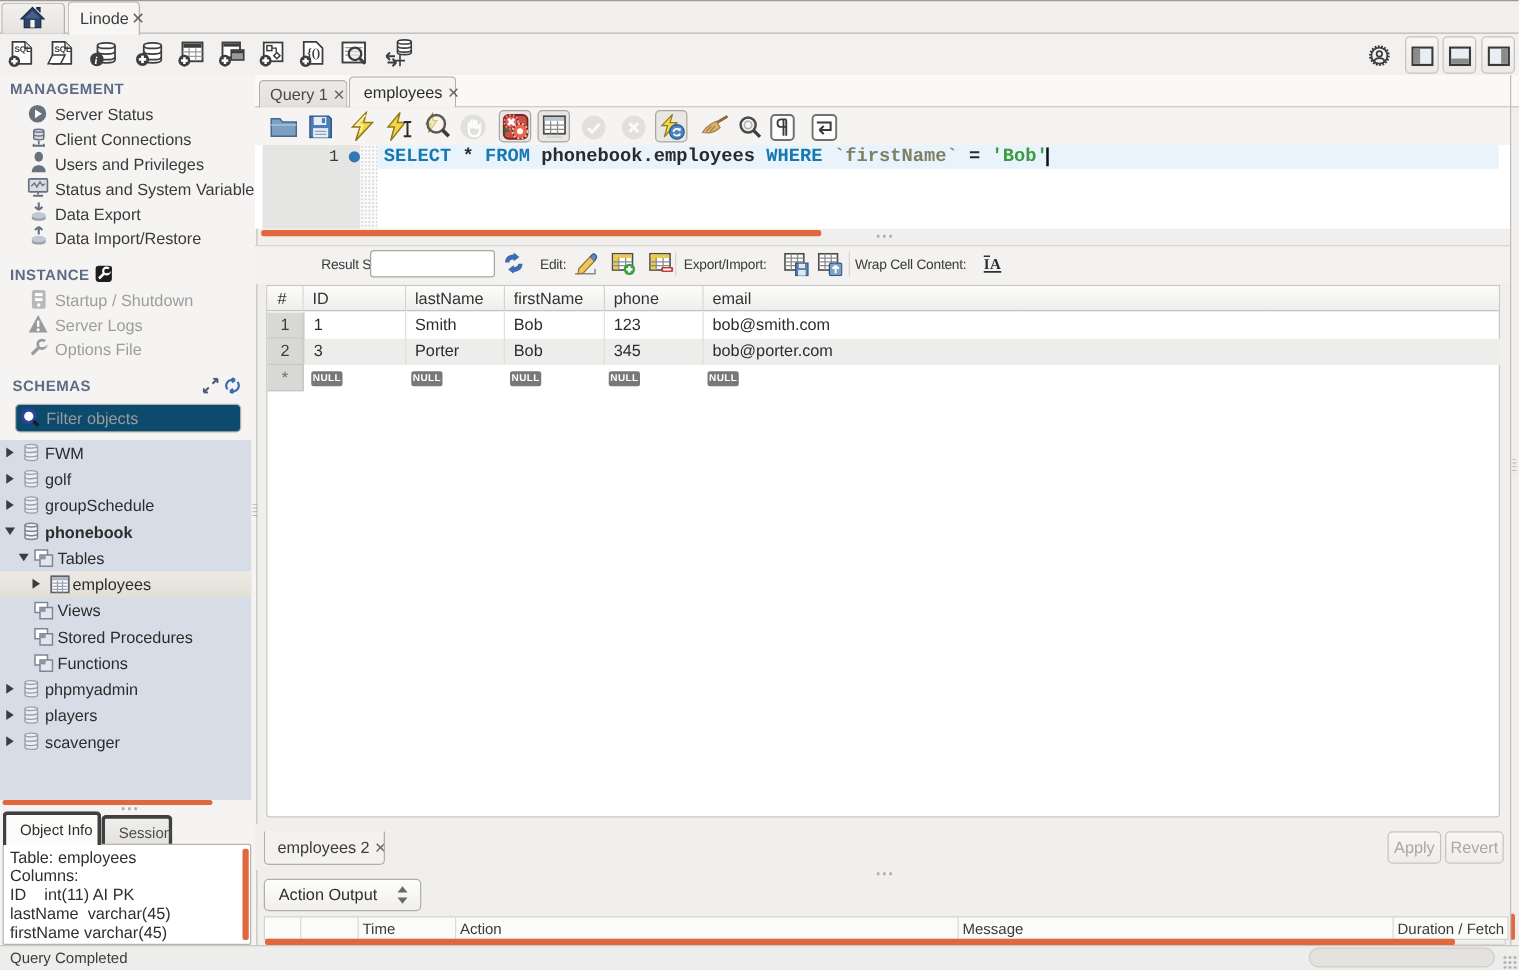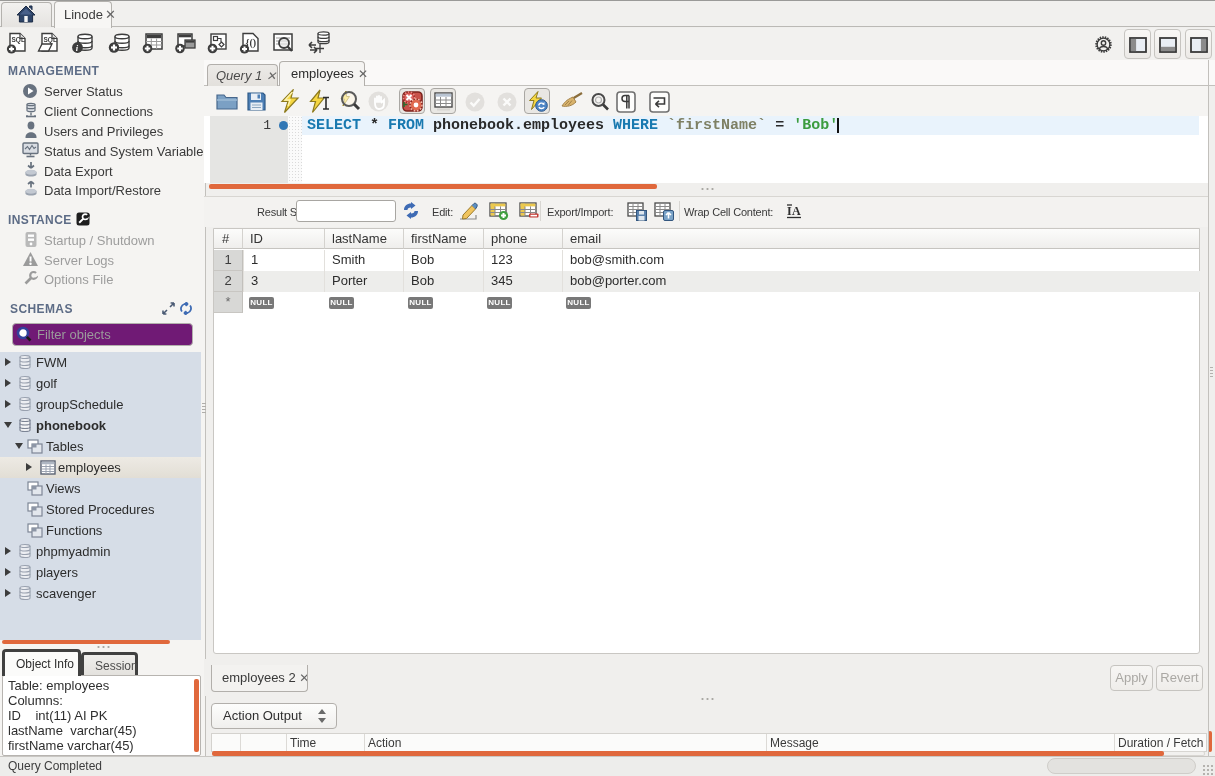--- a/index.html
+++ b/index.html
@@ -17,21 +17,21 @@
 
 #maintoolbar { left:0; top:28px; width:1215px; height:32px; background:#f2f1ef; }
 .tbtn { position:absolute; border:1px solid #c6c4c0; border-radius:4px; background:linear-gradient(#f8f7f5,#eceae7); }
 
 
 #sidebar { left:0; top:60px; width:206px; height:696px; background:#f5f4f2; border-right:1px solid #c2c0bc; }
 .sechead { position:absolute; font-size:12px; font-weight:bold; color:#5d6c86; letter-spacing:0.4px; }
 .navitem { position:absolute; left:44px; font-size:13px; color:#3a3a3a; white-space:nowrap; }
 .navitem.dis { color:#9d9d9d; }
 
-#filterbox { left:12px; top:323px; width:181px; height:23px; background:#701a75; border:1px solid #b2b0ac; border-radius:4px; }
+#filterbox { left:12px; top:323px; width:181px; height:23px; background:#0c4a6e; border:1px solid #b2b0ac; border-radius:4px; }
 #filterbox span { position:absolute; left:24px; top:3px; font-size:13px; color:#9b9b9b; }
 
 
 #tree { left:0; top:352px; width:201px; height:288px; background:#d6dde7; }
 .trow { position:absolute; left:0; width:201px; height:21px; font-size:13px; color:#2c2c2c; line-height:21px; white-space:nowrap; }
 .tw { position:absolute; width:0; height:0; }
 .tri-r { border-left:6px solid #3c3c3c; border-top:4px solid transparent; border-bottom:4px solid transparent; }
 .tri-d { border-top:6px solid #3c3c3c; border-left:4px solid transparent; border-right:4px solid transparent; }
 
 
@@ -44,21 +44,21 @@
 
 
 .btab { position:absolute; font-size:12px; border:3px solid #404040; }
 #objinfotab { left:2px; top:649px; width:79px; height:27px; background:#fbfbfa; border-bottom:none; border-radius:4px 4px 0 0; color:#2e2e2e; line-height:25px; padding-left:11px; z-index:2; }
 #sessiontab { left:81px; top:652px; width:57px; height:24px; background:linear-gradient(#efeeec,#e3e1dd); border-bottom:none; border-radius:4px 4px 0 0; color:#4c4c4c; line-height:23px; padding-left:11px; }
 #objinfo { left:2px; top:675px; width:199px; height:81px; background:#fff; border:1px solid #b7b4b0; border-radius:2px; font-size:13px; color:#2e2e2e; line-height:15px; padding:2px 0 0 5px; white-space:pre; overflow:hidden; font-family:"Liberation Sans", sans-serif; }
 
 
 #qtabbar { left:204px; top:60px; width:1011px; height:26px; background:#faf9f8; border-bottom:1px solid #c2c0bc; }
 .qtab { position:absolute; font-size:13px; border:1px solid #b2afab; border-bottom:none; border-radius:4px 4px 0 0; }
-#qtab1 { left:207px; top:64px; width:71px; height:38px; background:linear-gradient(#eceae7,#dcd9d4); color:#4a4a4a; line-height:21px; padding-left:8px;font-style:italic; }
+#qtab1 { left:207px; top:64px; width:71px; height:38px; background:linear-gradient(#eceae7,#dcd9d4); color:#4a4a4a; line-height:21px; padding-left:8px; }
 #qtab2 { left:279px; top:61px; width:86px; height:25px; background:#f5f4f2; color:#2c2c2c; line-height:24px; padding-left:11px; z-index:2; }
 .qtab .x { color:#666; font-size:12px; margin-left:4px; }
 
 #edtoolbar { left:204px; top:86px; width:1004px; height:30px; background:#f5f4f2; }
 .pbtn { position:absolute; top:88px; width:26px; height:26px; background:#e9e7e3; border:1px solid #a9a7a3; border-radius:4px; }
 
 #editor { left:204px; top:116px; width:1004px; height:67px; background:#fff; }
 #gutter { left:210px; top:116px; width:78px; height:67px; background:#e5e5e3; }
 #gutter2 { left:288px; top:116px; width:14px; height:67px; background:#fafafa;
   background-image:radial-gradient(circle, #dadada 0.7px, transparent 0.9px); background-size:3px 3px; }

